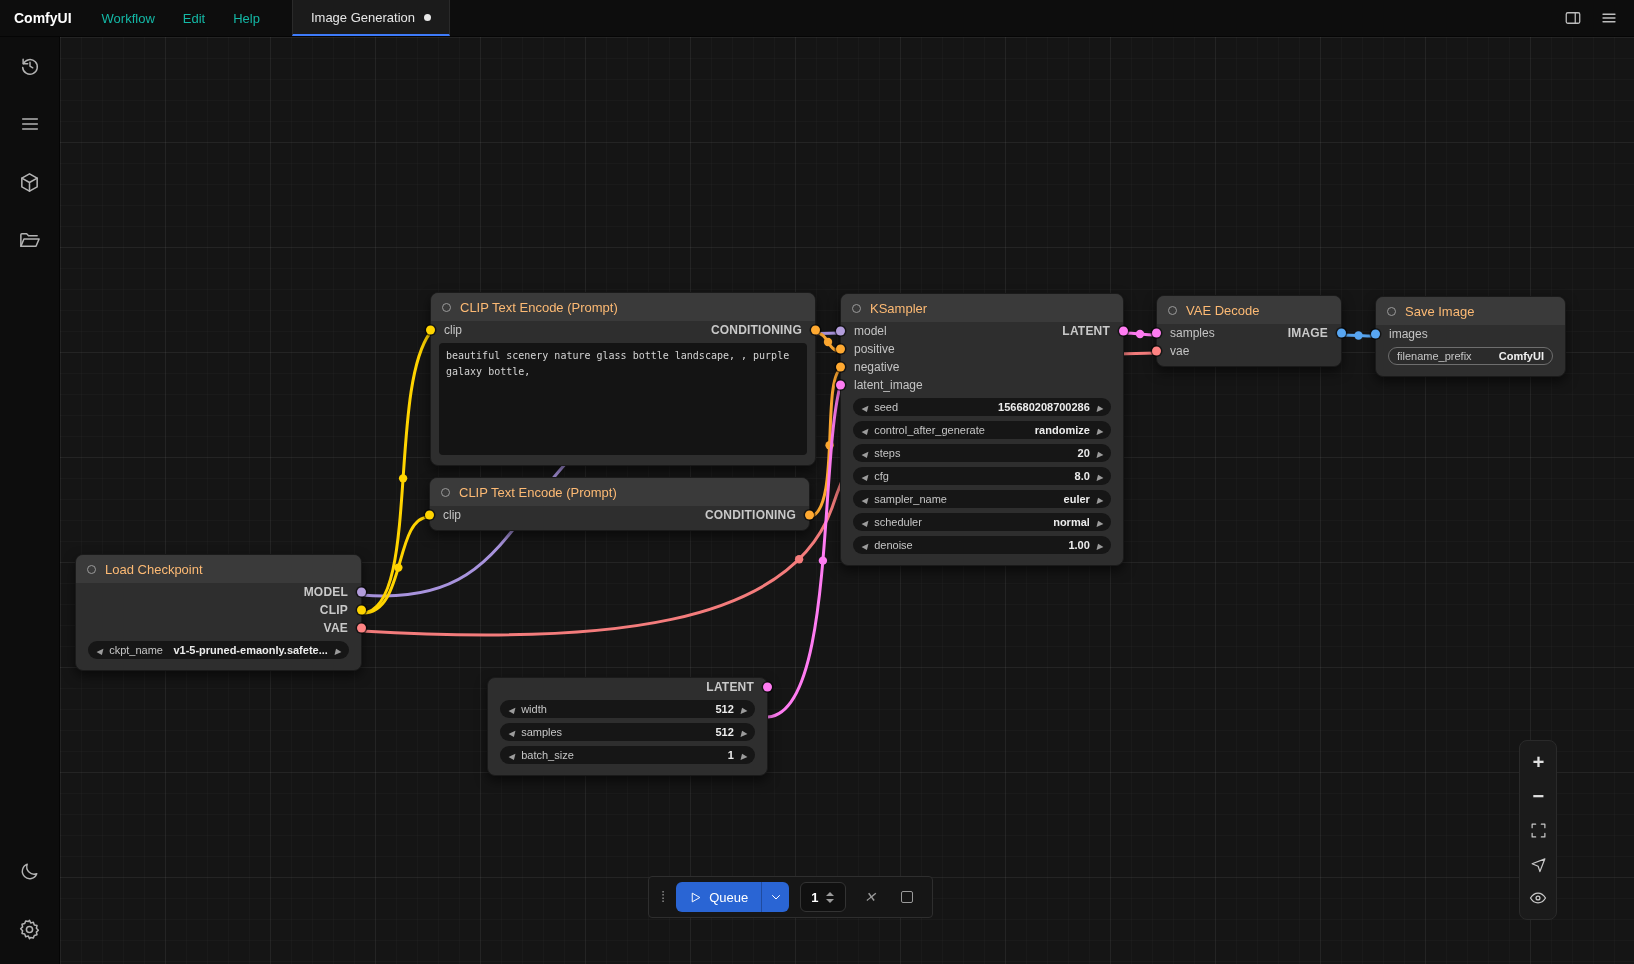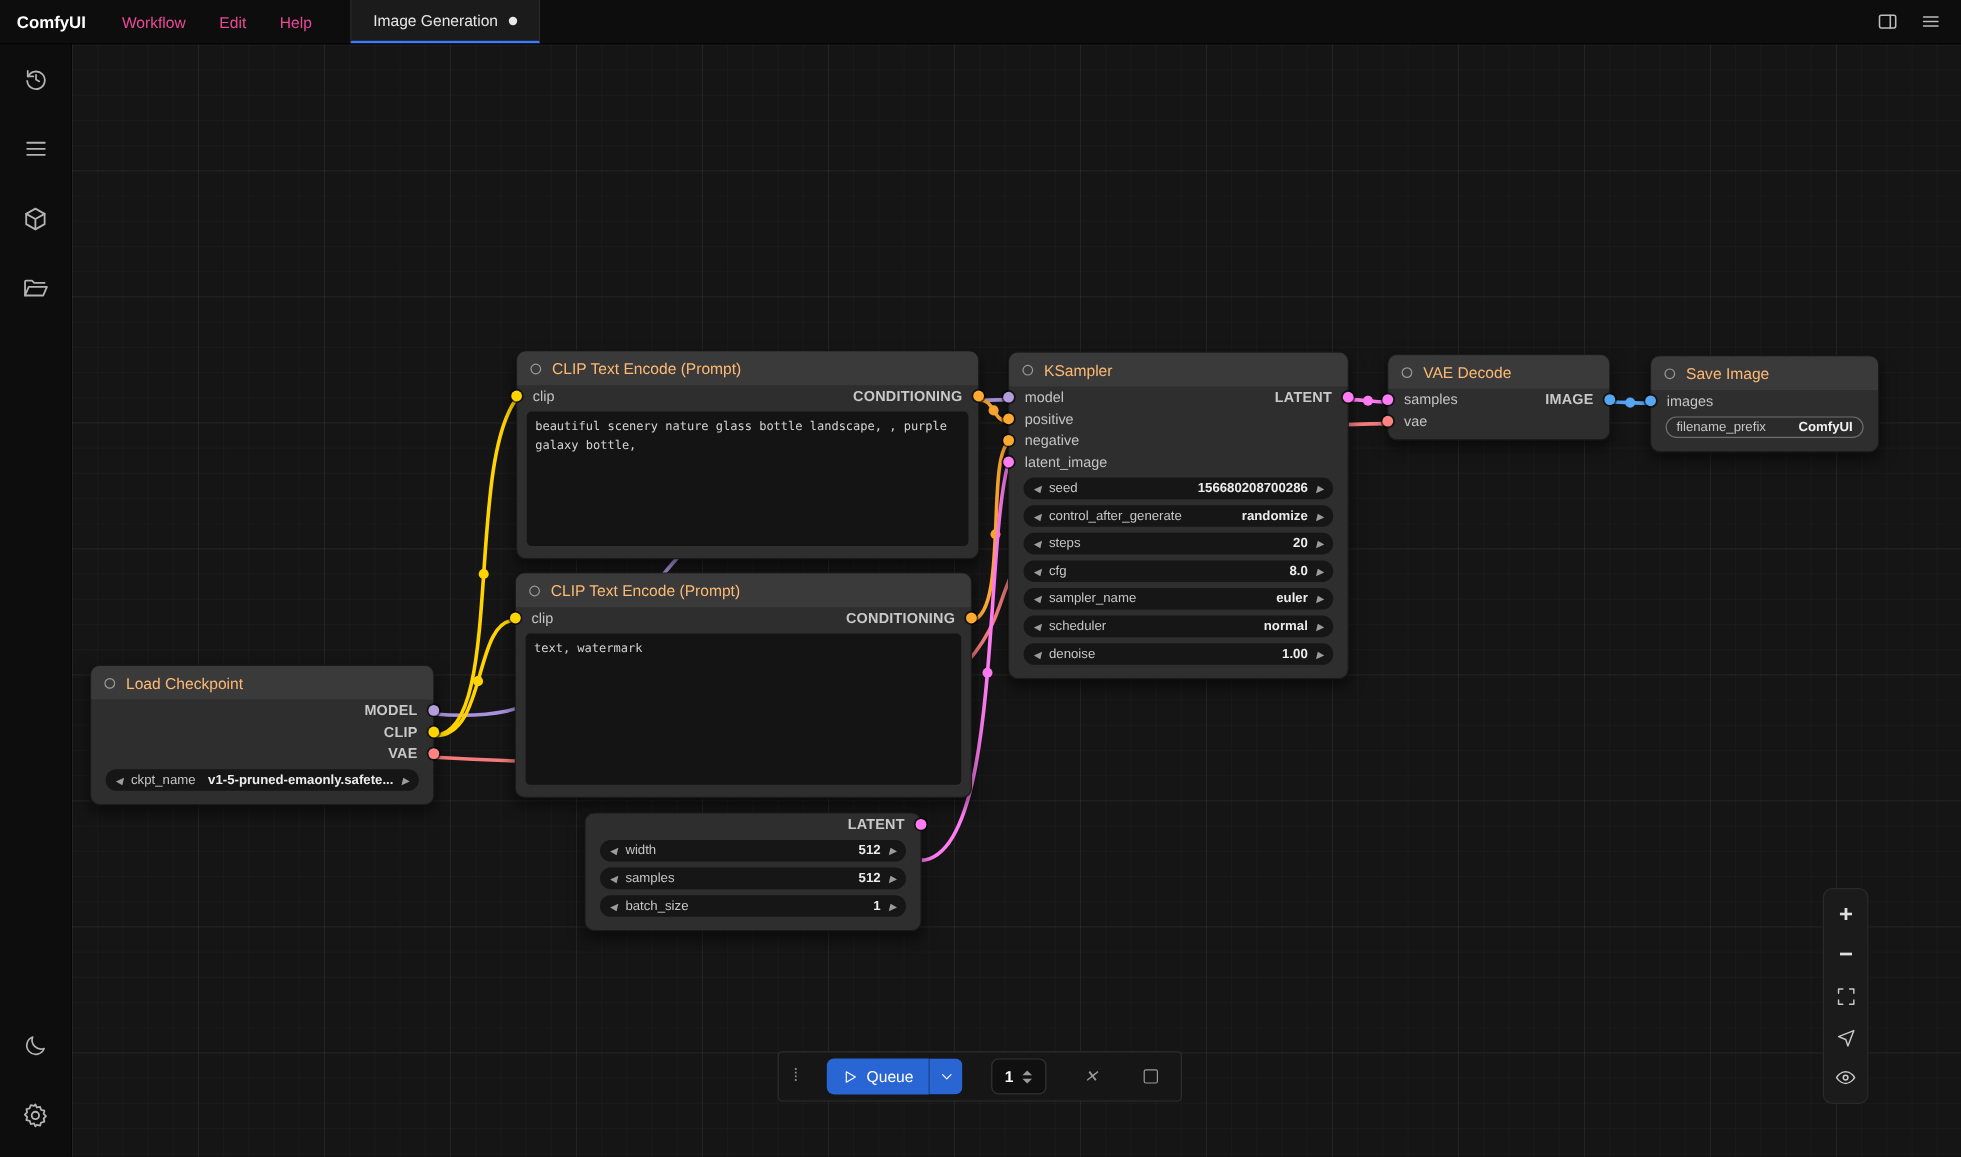--- a/index.html
+++ b/index.html
@@ -3,21 +3,21 @@
 <meta charset="utf-8">
 <style>
   * { margin:0; padding:0; box-sizing:border-box; }
   html,body { width:1634px; height:964px; overflow:hidden; background:#0d0d0d;
     font-family:"Liberation Sans", sans-serif; -webkit-font-smoothing:antialiased; }
 
   
   .topbar { position:absolute; left:0; top:0; width:1634px; height:37px; background:#0d0d0d;
     display:flex; align-items:stretch; z-index:20; border-bottom:1px solid #050505; }
   .logo { color:#fff; font-weight:bold; font-size:14px; display:flex; align-items:center; padding:0 16px 0 14px; }
-  .menu-item { color:#ec4899; font-size:13px; display:flex; align-items:center; padding:0 14px; cursor:default; }
+  .menu-item { color:#14b8a6; font-size:13px; display:flex; align-items:center; padding:0 14px; cursor:default; }
   .tab { margin-left:18px; display:flex; align-items:center; gap:9px; padding:0 18px; background:#1b1b1b;
     border-left:1px solid #2a2a2a; border-right:1px solid #2a2a2a; border-bottom:2px solid #3e7bfa;
     color:#e6e6e6; font-size:13px; }
   .tab-dot { width:7px; height:7px; border-radius:50%; background:#e8e8e8; }
   .topbar-right { margin-left:auto; display:flex; align-items:center; gap:6px; padding-right:10px; }
   .tb-icon-btn { width:30px; height:26px; display:flex; align-items:center; justify-content:center; border-radius:4px; }
   .tb-icon-btn svg { stroke:#bdbdbd; fill:none; stroke-width:1.7; stroke-linecap:round; stroke-linejoin:round; }
 
   
   .sidebar { position:absolute; left:0; top:37px; width:60px; height:927px; background:#0d0d0d;
@@ -60,21 +60,21 @@
   .arrL::before { content:"◀"; font-size:8px; color:#9c9c9c; }
   .arrR::before { content:"▶"; font-size:8px; color:#9c9c9c; }
   .widget.text-widget { background:#2b2b2b; border:1px solid #6e6e6e; border-radius:10px; }
   .widget.text-widget .wval { font-weight:bold; color:#f0f0f0; }
 
   .ntext { margin:4px 8px 4px 8px; background:#141414; border-radius:4px; padding:5px 7px;
     font-family:"DejaVu Sans Mono", monospace; font-size:10px; line-height:1.6; color:#d4d4d4; overflow:hidden; }
 
   
   .queue-bar { position:absolute; left:648px; top:876px; height:42px; z-index:6; background:#161616;
-    border:1px solid #2e2e2e; border-radius:4px; display:flex; align-items:center; gap:24px; padding:0 12px; }
+    border:1px solid #2e2e2e; border-radius:4px; display:flex; align-items:center; gap:11px; padding:0 12px; }
   .drag-dots::before { content:"⁞"; color:#8a8a8a; font-size:15px; line-height:1; }
   .queue-group { display:flex; height:30px; }
   .queue-btn { display:flex; align-items:center; gap:7px; background:var(--accent,#2a65d4); border:none;
     color:#fff; font-size:13px; padding:0 13px; border-radius:6px 0 0 6px; font-family:inherit; }
   .queue-btn svg { stroke:#fff; fill:none; stroke-width:1.8; stroke-linejoin:round; }
   .queue-dd { width:28px; background:var(--accent,#2a65d4); border:none; border-left:1px solid rgba(0,0,0,.25);
     border-radius:0 6px 6px 0; display:flex; align-items:center; justify-content:center; }
   .queue-dd svg { stroke:#fff; fill:none; stroke-width:2; stroke-linecap:round; stroke-linejoin:round; }
   .batch-spinner { height:30px; min-width:46px; background:#101010; border:1px solid #333; border-radius:6px;
     display:flex; align-items:center; padding:0 6px 0 10px; gap:8px; }
@@ -166,21 +166,20 @@
   <div class="nheader">
     <i class="collapse-dot"></i>
     <span class="ntitle">CLIP Text Encode (Prompt)</span>
   </div>
   <div class="row">
     <span>clip</span>
     <span class="slot-label-out">CONDITIONING</span>
     <i class="dot in" style="--dc:var(--c-clip)"></i>
     <i class="dot out" style="--dc:var(--c-cond)"></i>
   </div>
-  <div class="ntext" style="height:126px;">text, watermark</div>
 </div>
 
 <div class="node" style="left:487px;top:677px;width:281px;">
   <div class="row out-only">
       <span class="slot-label-out">LATENT</span>
       <i class="dot out" style="--dc:var(--c-latent)"></i>
     </div>
   <div class="widget">
     <i class="arrL"></i>
     <span>width</span>

